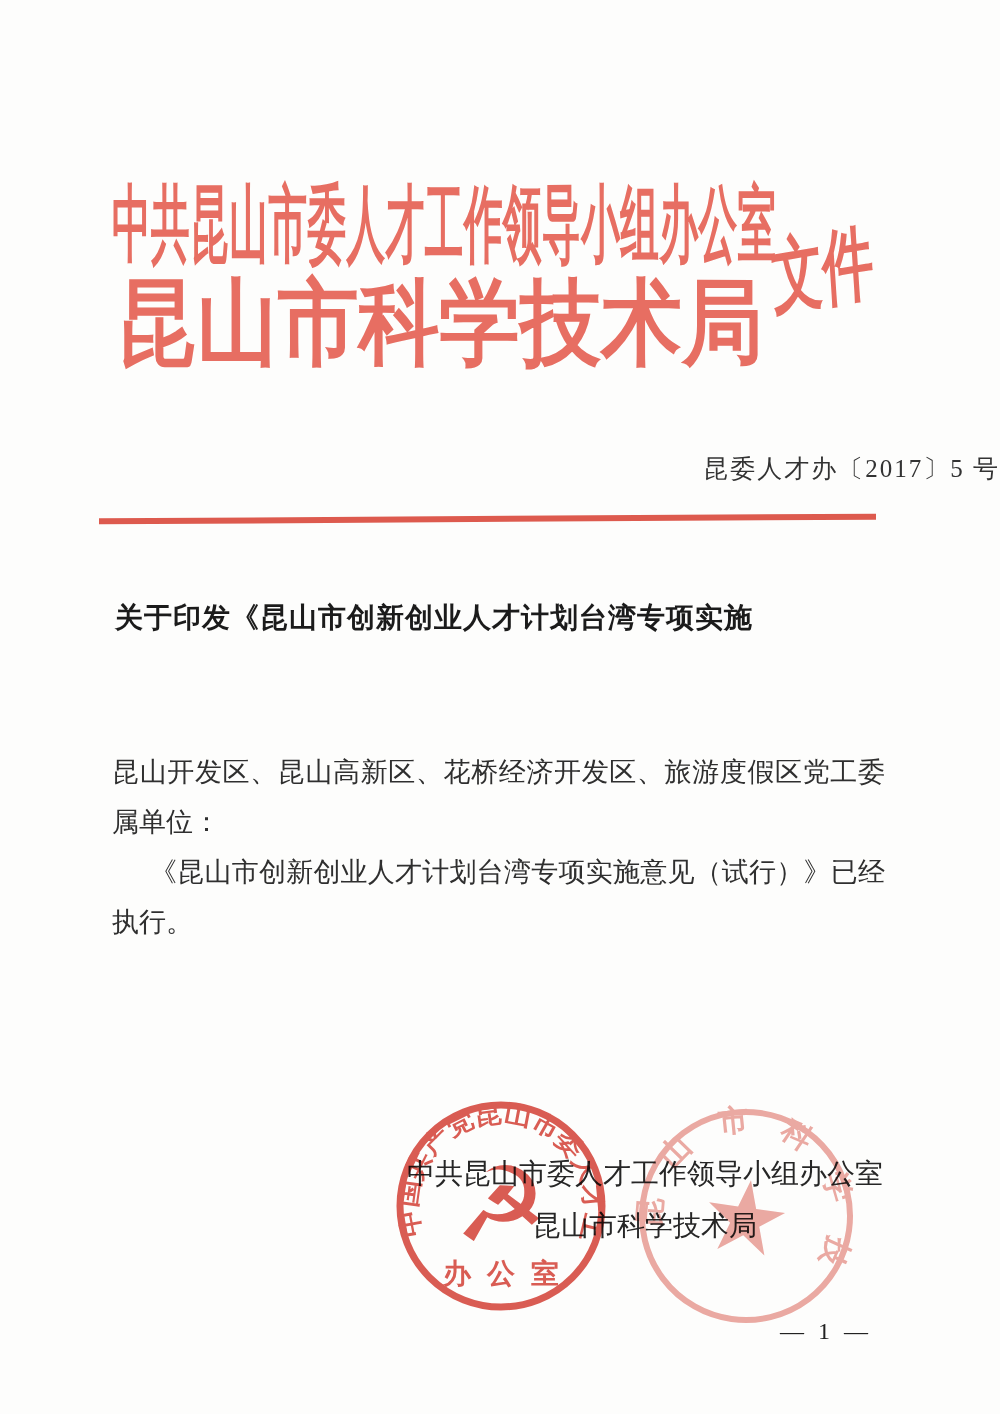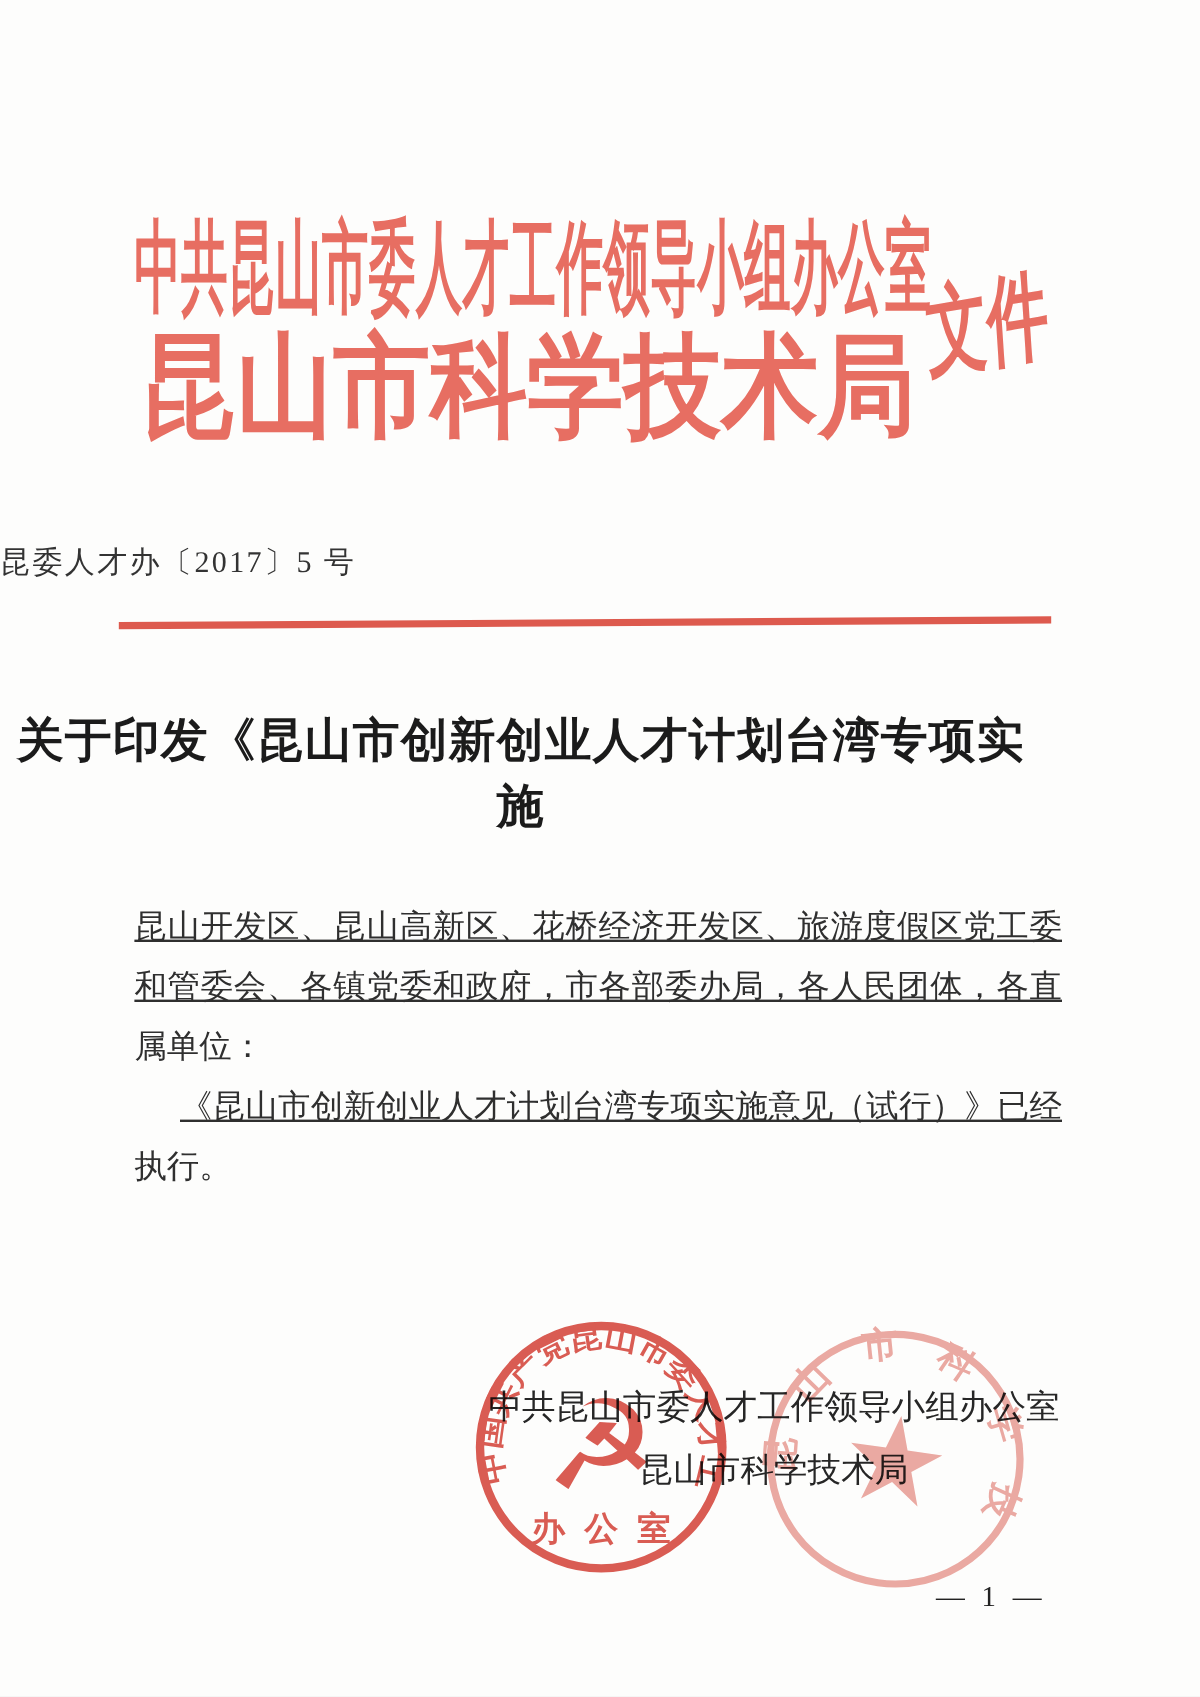--- a/index.html
+++ b/index.html
@@ -41,43 +41,43 @@
   }
   .lh-suffix{
     position:absolute;left:772px;top:238px;
     font-size:82px;font-weight:700;line-height:1;
     color:var(--banner-red);white-space:nowrap;
     transform:scaleX(0.62) rotate(-6deg);transform-origin:0 50%;
   }
   
   .doc-number{
     position:absolute;left:0;top:452px;width:1000px;
-    text-align:left;font-size:25px;color:#333;
+    text-align:right;font-size:25px;color:#333;
     letter-spacing:2px;
   }
   .red-rule{
     position:absolute;left:99px;top:516px;width:777px;height:6px;
     background:var(--rule-red);
     transform:rotate(-0.35deg);
   }
   
   .doc-title{
     position:absolute;left:0;top:590px;width:868px;
     text-align:center;
     font-family:"Liberation Sans","DejaVu Sans",sans-serif;
-    font-weight:700;font-size:39px;line-height:55px;color:#1b1b1b;
+    font-weight:700;font-size:28px;line-height:55px;color:#1b1b1b;
     letter-spacing:1px;
   }
   
   .doc-body{
     position:absolute;left:112px;top:747px;width:773px;
     font-size:27px;line-height:50px;color:var(--ink);
   }
   .body-line{white-space:nowrap;}
-  .l-just{text-align:justify;text-align-last:justify;white-space:normal;text-decoration:underline;}
+  .l-just{text-align:justify;text-align-last:justify;white-space:normal;}
   .l-indent{text-indent:38px;}
   
   .sig-block{
     position:absolute;left:405px;top:1148px;width:480px;
     text-align:center;font-size:28px;line-height:52px;color:#262626;
     z-index:2;
   }
   
   .seal{position:absolute;mix-blend-mode:multiply;z-index:3;pointer-events:none;}
   .seal-left{left:388px;top:1093px;opacity:0.88;}
@@ -110,21 +110,20 @@
   <div class="doc-number">昆委人才办〔2017〕5 号</div>
 
   <div class="red-rule"></div>
 
   <div class="doc-title">
     <div>关于印发《昆山市创新创业人才计划台湾专项实施</div>
   </div>
 
   <div class="doc-body">
     <div class="body-line l-just">昆山开发区、昆山高新区、花桥经济开发区、旅游度假区党工委</div>
-    <div class="body-line l-just">和管委会、各镇党委和政府，市各部委办局，各人民团体，各直</div>
     <div class="body-line">属单位：</div>
     <div class="body-line l-just l-indent">《昆山市创新创业人才计划台湾专项实施意见（试行）》已经</div>
     <div class="body-line">执行。</div>
   </div>
 
   <div class="sig-block">
     <div>中共昆山市委人才工作领导小组办公室</div>
     <div>昆山市科学技术局</div>
   </div>
 

